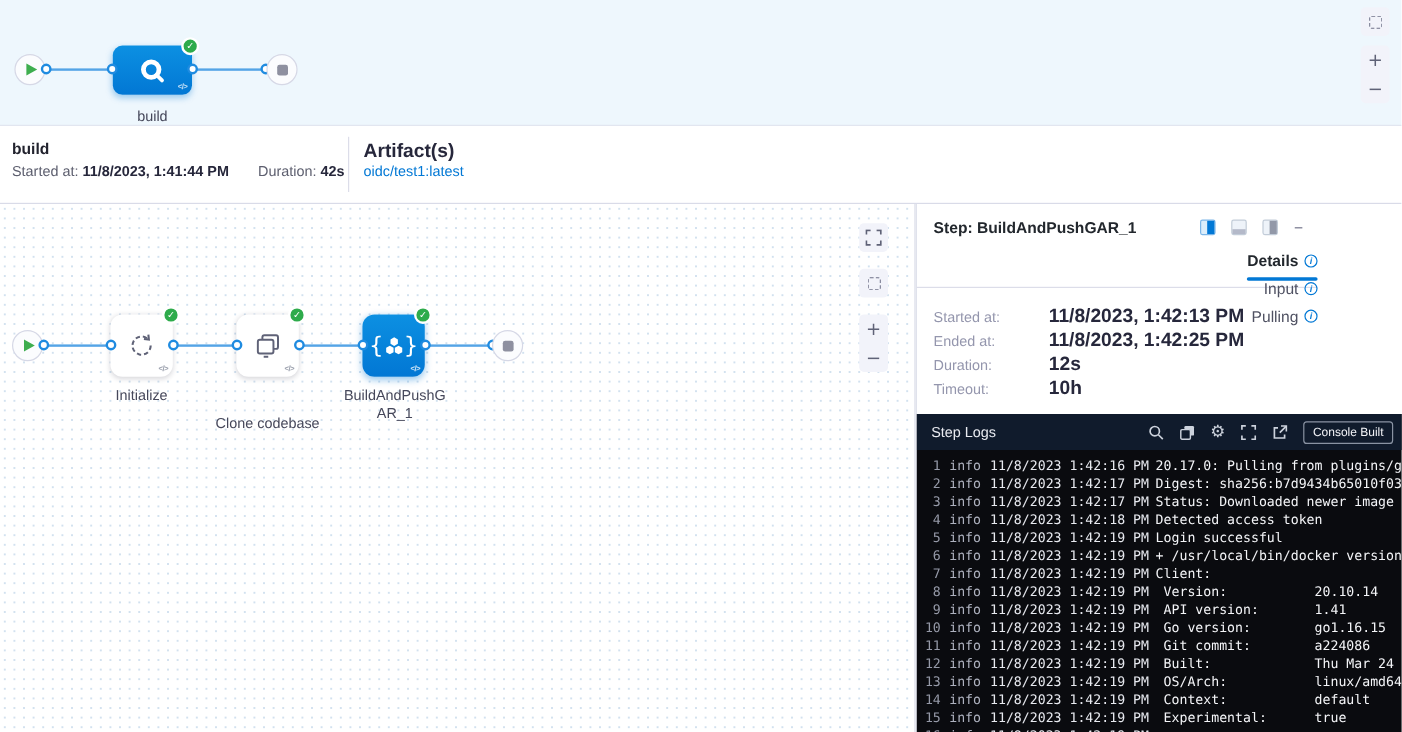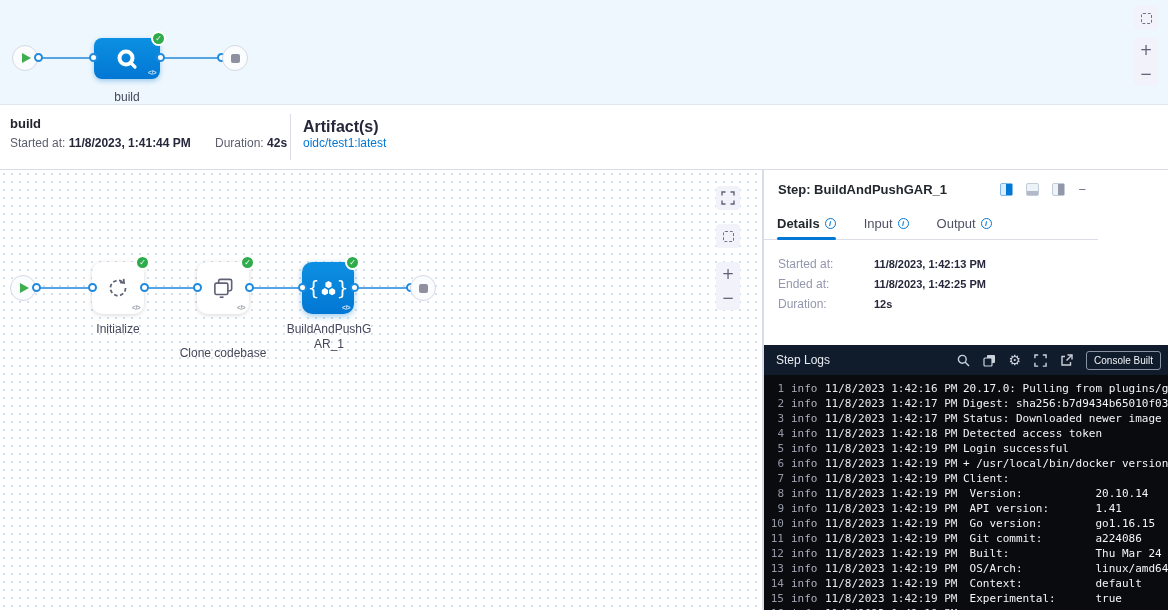--- a/index.html
+++ b/index.html
@@ -47,29 +47,29 @@
   .gar-icon { display:flex; align-items:center; color:#fff; }
   .gar-icon span { font-size:19px; line-height:1; font-weight:400; font-family:"DejaVu Sans", sans-serif; }
   .wrap-label { word-break:break-all; line-height:15px; }
 
   
   .side-panel { left:763px; top:170px; width:335px; height:440px; background:#fff; border-left:1px solid #d9dbe8; }
   .panel-title { font-size:13px; font-weight:bold; color:#22272d; }
   .layout-icons { display:flex; align-items:center; gap:13px; }
   .lay-ic { width:13px; height:13px; border:1px solid #c2ccd8; border-radius:2px; position:relative; background:#eef3f9; }
   .lay-ic .fill { position:absolute; }
-  .tabs { display:flex; align-items:flex-end; gap:28px; padding-left:13px; height:30px; border-bottom:1px solid #dcdde9; }
+  .tabs { display:flex; align-items:flex-end; padding-left:13px; height:30px; border-bottom:1px solid #dcdde9;flex-direction:column; }
   .tab { display:flex; align-items:center; gap:5px; font-size:13px; color:#4f5162; padding-bottom:8px; cursor:pointer; position:relative; }
   .tab.active { color:#22272d; font-weight:bold; }
   .tab.active::after { content:""; position:absolute; left:0; right:0; bottom:-1px; height:3px; background:#0278d5; border-radius:2px; }
   .info-ic { width:11px; height:11px; border-radius:50%; border:1px solid #0278d5; color:#0278d5; font-size:7.5px;
              display:flex; align-items:center; justify-content:center; font-style:italic; font-weight:bold; }
   .detail-row { display:flex; padding-left:14px; height:20px; align-items:center; }
   .detail-label { width:96px; font-size:12px; color:#9496ad; }
-  .detail-value { font-size:11px; font-weight:bold; color:#26273b; }
+  .detail-value { font-size:16px; font-weight:bold; color:#26273b; }
 
   
   .logs { left:0; top:175px; width:405px; height:265px; background:#0a0b0f; overflow:hidden; }
   .logs-header { height:30px; background:#101b2c; display:flex; align-items:center; padding:0 8px 0 12px; }
   .logs-title { font-size:12px; color:#e9ebf1; flex:none; }
   .logs-tools { margin-left:auto; display:flex; align-items:center; gap:13px; }
   .tool-ic { display:flex; align-items:center; justify-content:center; color:#ccd2dc; cursor:pointer; }
   .gear-glyph { font-size:14px; line-height:1; font-family:"DejaVu Sans", sans-serif; color:#ccd2dc; }
   .console-btn { flex:none; border:1px solid #8a93a3; border-radius:3px; color:#f2f3f7; font-size:10px;
                  padding:3px 7px; white-space:nowrap; cursor:pointer; }
@@ -221,37 +221,41 @@
   <div class="abs tabs" style="left:0;top:40px;right:0;">
     <div class="tab active">
       <span>Details</span>
       <span class="info-ic">i</span>
     </div>
     <div class="tab">
       <span>Input</span>
       <span class="info-ic">i</span>
     </div>
     <div class="tab">
-      <span>Output</span>
+      <span>Pulling</span>
       <span class="info-ic">i</span>
     </div>
   </div>
 
   <div class="abs" style="left:0;top:84px;right:0;">
     <div class="detail-row">
       <div class="detail-label">Started at:</div>
       <div class="detail-value">11/8/2023, 1:42:13 PM</div>
     </div>
     <div class="detail-row">
       <div class="detail-label">Ended at:</div>
       <div class="detail-value">11/8/2023, 1:42:25 PM</div>
     </div>
     <div class="detail-row">
       <div class="detail-label">Duration:</div>
       <div class="detail-value">12s</div>
+    </div>
+    <div class="detail-row">
+      <div class="detail-label">Timeout:</div>
+      <div class="detail-value">10h</div>
     </div>
   </div>
 
   <div class="abs logs">
     <div class="logs-header">
       <div class="logs-title">Step Logs</div>
       <div class="logs-tools">
         <div class="tool-ic">
           <svg width="13" height="13" viewBox="0 0 13 13">
               <circle cx="5.3" cy="5.3" r="3.9" fill="none" stroke="#ccd2dc" stroke-width="1.4"></circle>

